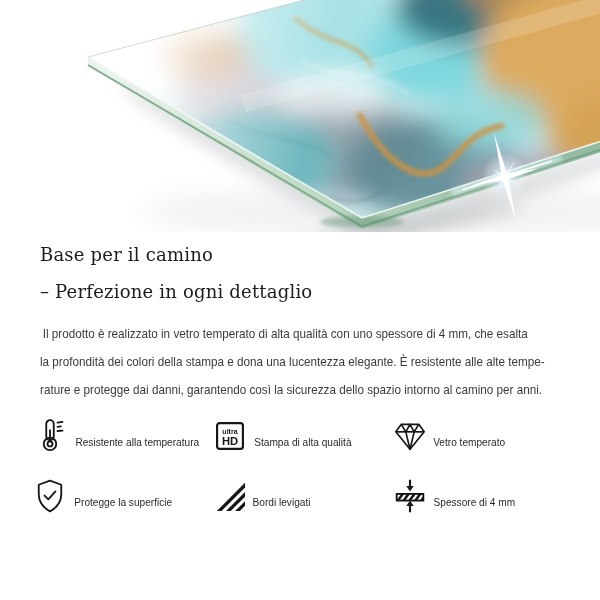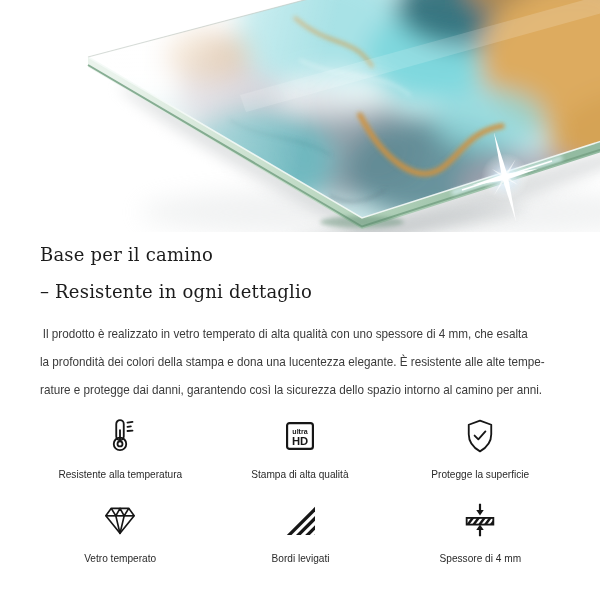--- a/index.html
+++ b/index.html
@@ -18,21 +18,21 @@
   .pline{
     font-size:13px;line-height:28px;white-space:nowrap;
     transform:scaleX(.90);transform-origin:0 50%;
   }
   .features{
     margin:10px 30px 0 30px;
     display:grid;grid-template-columns:repeat(3,1fr);
     row-gap:18px;
   }
   .feature{
-    display:flex;flex-direction:column;align-items:center;
+    display:flex;flex-direction:row;align-items:center;
     padding-top:2px;
   }
   .ficon{width:40px;height:40px;}
   .flabel{
     margin-top:12px;font-size:11px;color:#2a2a2a;text-align:center;
     transform:scaleX(.92);transform-origin:50% 50%;white-space:nowrap;
   }
   svg text{font-family:"Liberation Sans",sans-serif;}
 </style>
 </head>
@@ -129,21 +129,21 @@
       <g transform="rotate(45) scale(0.45)" opacity="0.65">
         <path d="M0 -46 L3 0 L0 46 L-3 0 Z"></path>
         <path d="M-34 0 L0 3 L34 0 L0 -3 Z"></path>
       </g>
     </g>
   </g>
 </svg>
 
 <h1 class="heading">
   <div>Base per il camino</div>
-  <div>– Resistente in ogni dettaglio</div>
+  <div>– Perfezione in ogni dettaglio</div>
 </h1>
 
 <div class="para">
   <div class="pline">Il prodotto è realizzato in vetro temperato di alta qualità con uno spessore di 4 mm, che esalta</div>
   <div class="pline">la profondità dei colori della stampa e dona una lucentezza elegante. È resistente alle alte tempe-</div>
   <div class="pline">rature e protegge dai danni, garantendo così la sicurezza dello spazio intorno al camino per anni.</div>
 </div>
 
 <div class="features">
 
@@ -163,35 +163,35 @@
   <div class="feature">
     <svg class="ficon" viewBox="0 0 48 48">
       <rect x="8.5" y="8.5" width="31" height="31" rx="3" fill="none" stroke="#161616" stroke-width="2.6"></rect>
       <text x="24" y="21.5" text-anchor="middle" font-size="8.5" font-weight="700" fill="#161616">ultra</text>
       <text x="24" y="34.5" text-anchor="middle" font-size="13.5" font-weight="700" fill="#161616">HD</text>
     </svg>
     <div class="flabel">Stampa di alta qualità</div>
   </div>
 
   <div class="feature">
-    <svg class="ficon" viewBox="0 0 48 48" fill="none" stroke="#161616" stroke-width="2.2" stroke-linecap="round" stroke-linejoin="round">
-      <path d="M24 5.5 L37.5 10.5 V22 C37.5 31.5 32 38 24 42.5 C16 38 10.5 31.5 10.5 22 V10.5 Z"></path>
-      <path d="M17.5 23.5 L22 28 L30.5 18.5"></path>
-    </svg>
-    <div class="flabel">Protegge la superficie</div>
-  </div>
-
-  <div class="feature">
     <svg class="ficon" viewBox="0 0 48 48" fill="none" stroke="#161616" stroke-width="2" stroke-linejoin="round">
       <path d="M13.5 10 H34.5 L41 19 L24 40 L7 19 Z"></path>
       <path d="M7 19 H41"></path>
       <path d="M13.5 10 L19 19 L24 10 L29 19 L34.5 10"></path>
       <path d="M19 19 L24 40 L29 19"></path>
     </svg>
     <div class="flabel">Vetro temperato</div>
+  </div>
+
+  <div class="feature">
+    <svg class="ficon" viewBox="0 0 48 48" fill="none" stroke="#161616" stroke-width="2.2" stroke-linecap="round" stroke-linejoin="round">
+      <path d="M24 5.5 L37.5 10.5 V22 C37.5 31.5 32 38 24 42.5 C16 38 10.5 31.5 10.5 22 V10.5 Z"></path>
+      <path d="M17.5 23.5 L22 28 L30.5 18.5"></path>
+    </svg>
+    <div class="flabel">Protegge la superficie</div>
   </div>
 
   <div class="feature">
     <svg class="ficon" viewBox="0 0 48 48">
       <defs>
           <clipPath id="triClip">
             <polygon points="6,42 42,6 42,42"></polygon>
           </clipPath>
         </defs>
       <g clip-path="url(#triClip)" stroke="#161616" stroke-width="4" fill="none">

